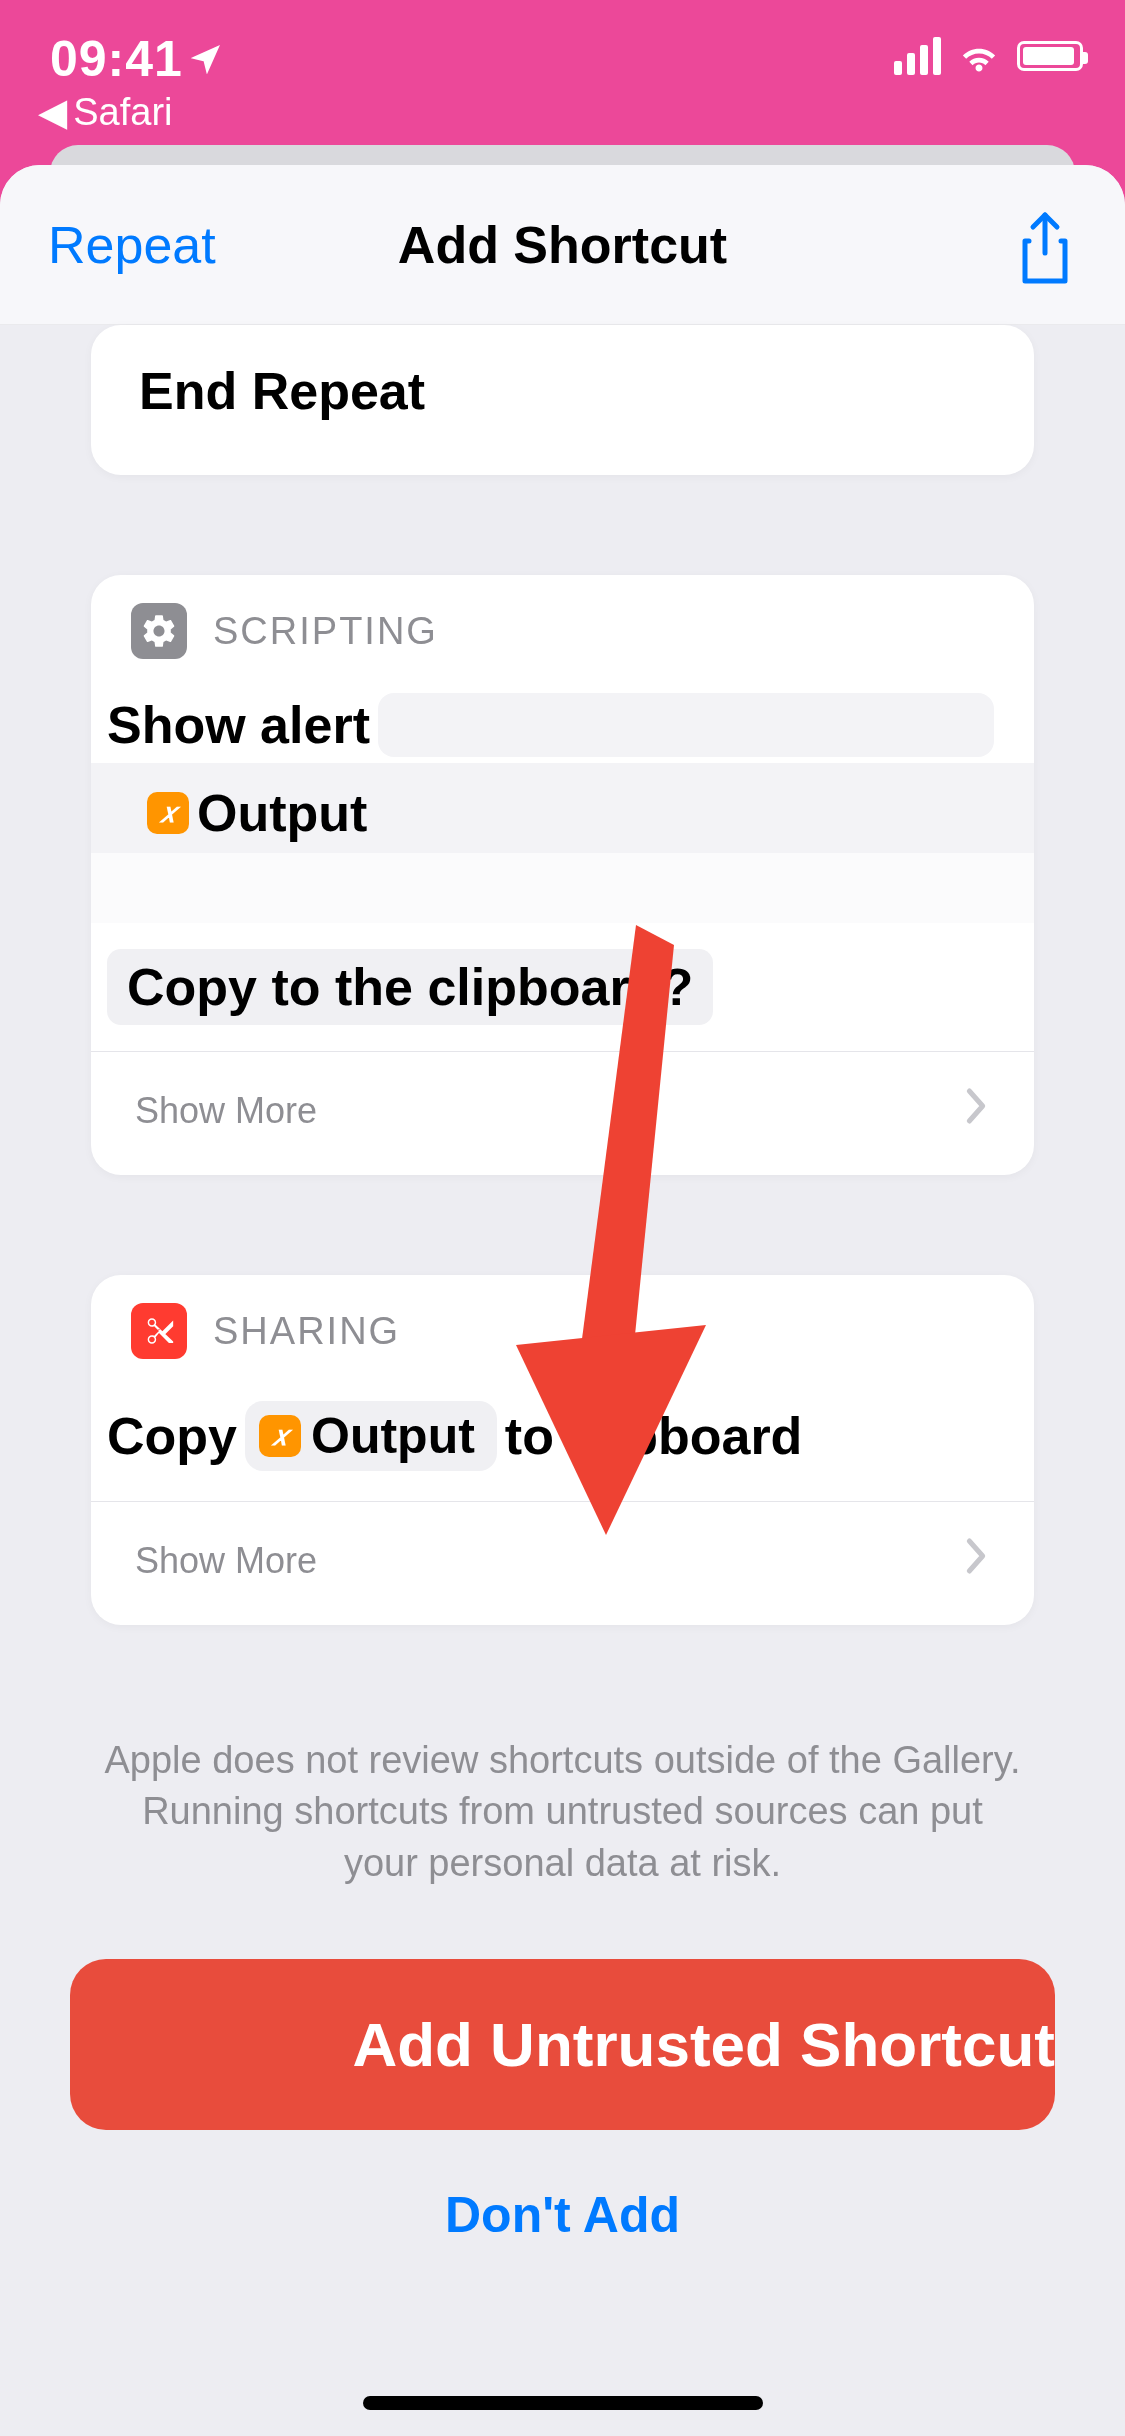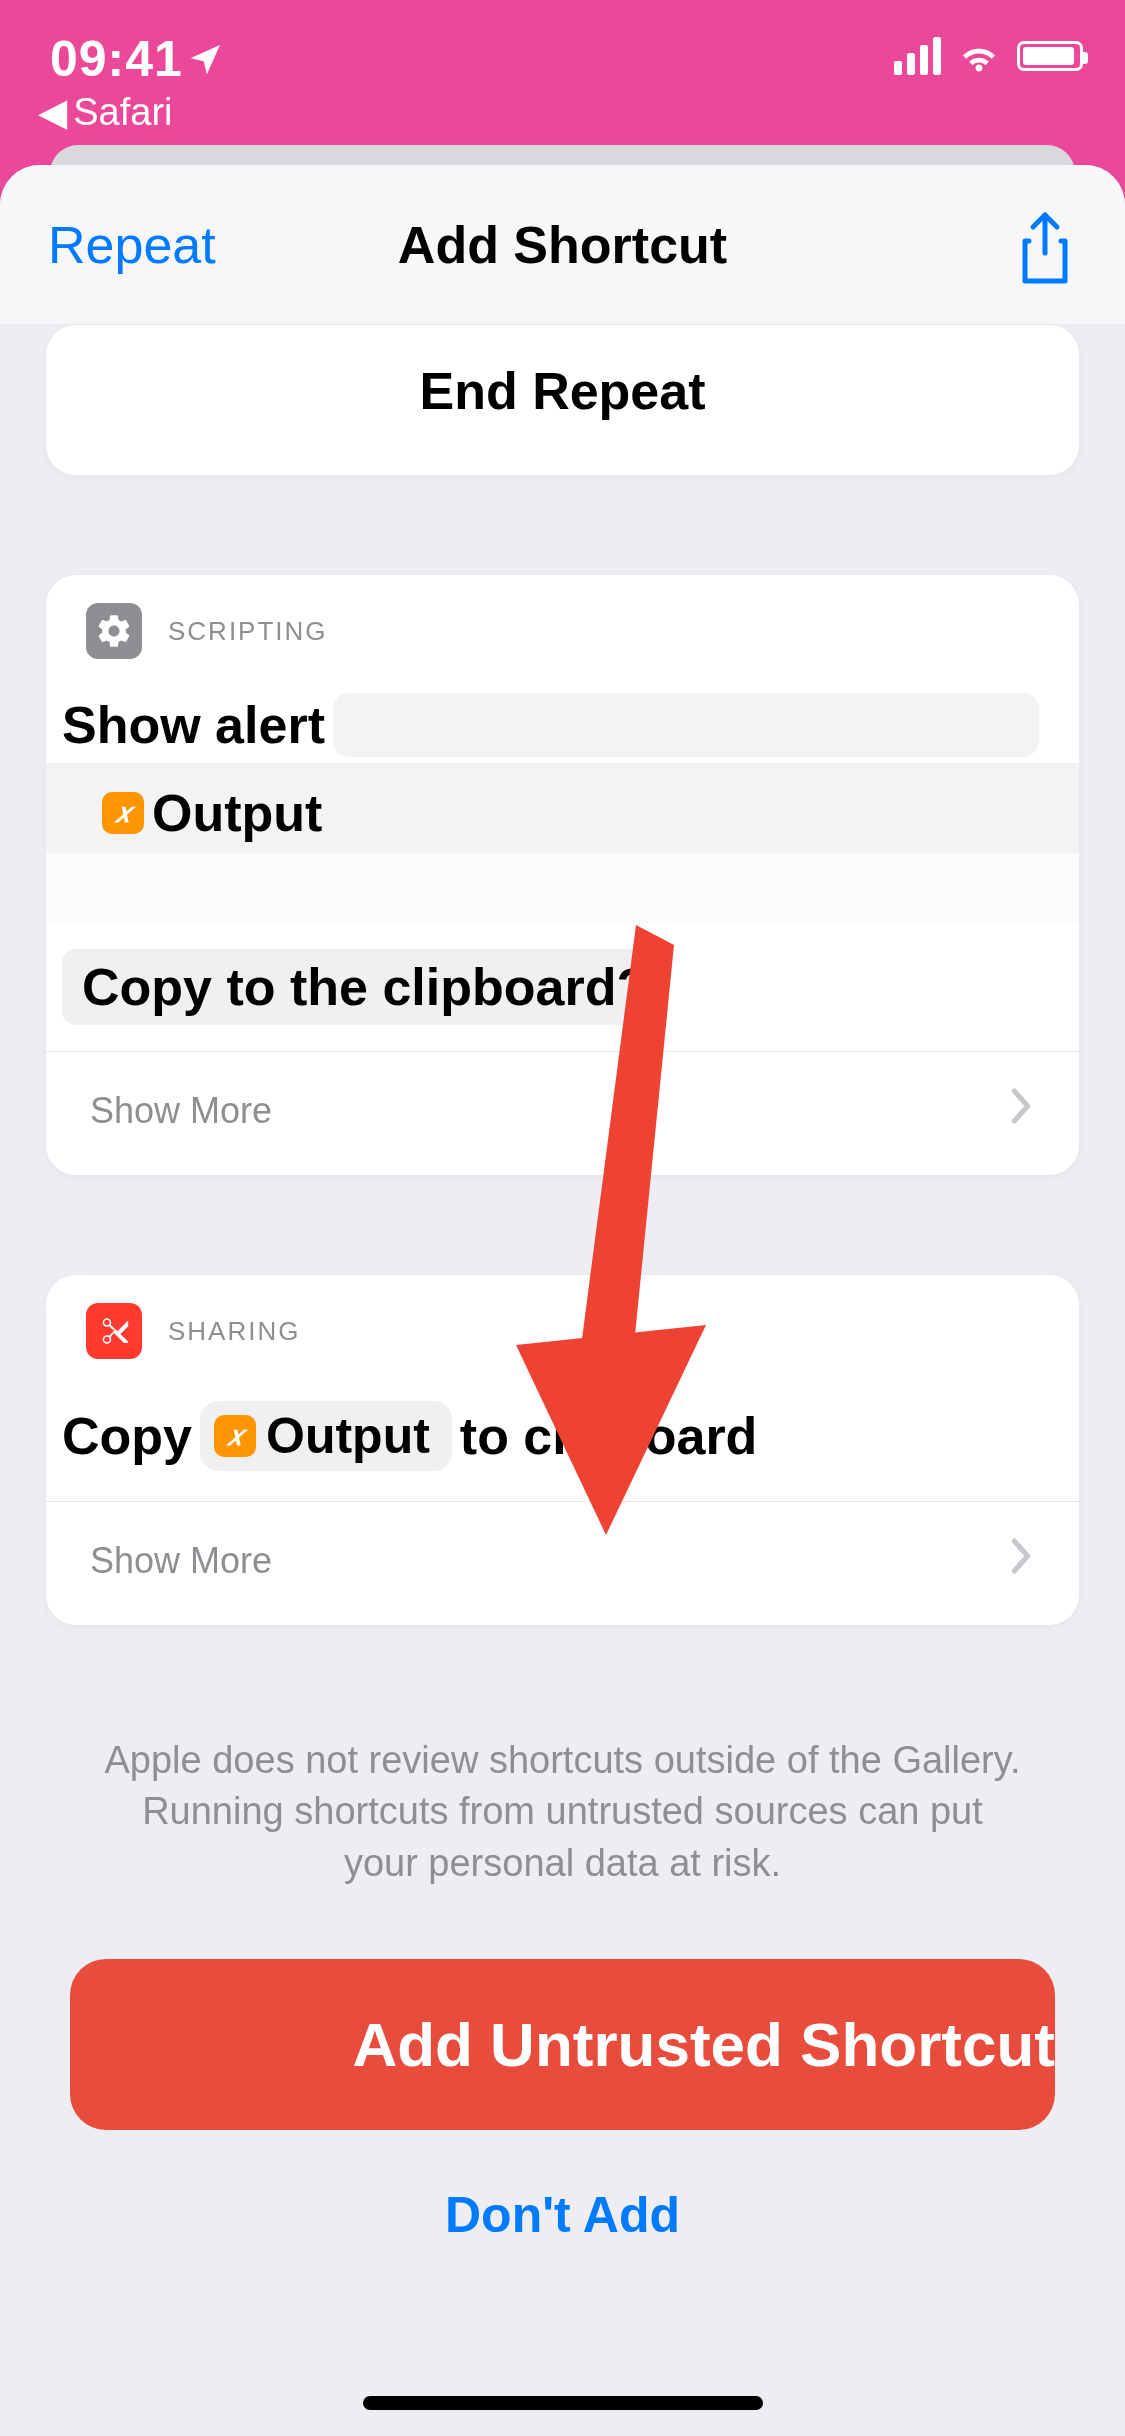--- a/index.html
+++ b/index.html
@@ -26,32 +26,32 @@
   .modal { position:absolute; top:165px; left:0; right:0; bottom:0; background:#ededf2; border-radius:40px 40px 0 0; overflow:hidden;}
   .modal-header { position:relative; height:160px; background:#f7f7fa; border-bottom:1px solid rgba(0,0,0,0.05); display:flex; align-items:center; justify-content:center;}
   .mh-cancel { position:absolute; left:48px; font-size:52px; color:#007aff; }
   .mh-title { font-size:52px; font-weight:600; color:#000; }
   .mh-share { position:absolute; right:50px; top:46px; }
 
   
   .content { position:absolute; top:160px; left:0; right:0; bottom:0; padding: 0 0 0 0;}
 
   
-  .card { background:#fff; border-radius:30px; margin: 0 46px; box-shadow: 0 2px 10px rgba(0,0,0,0.04); overflow:hidden;text-align:center;}
+  .card { background:#fff; border-radius:30px; margin: 0 91px; box-shadow: 0 2px 10px rgba(0,0,0,0.04); overflow:hidden;}
   .card-end { margin-top:0; padding: 36px 48px 54px 48px;}
   .end-label { font-size:52px; font-weight:700; color:#000;}
 
   .card-scripting { margin-top:100px; }
   .card-sharing { margin-top:100px; }
 
   .card-cat { display:flex; align-items:center; gap:26px; padding:28px 40px 30px 40px;}
   .cat-icon { width:56px; height:56px; border-radius:12px; display:flex; align-items:center; justify-content:center;}
   .cat-icon-gray { background:#8e8e93;}
   .cat-icon-red { background:#ff3b30;}
-  .cat-label { font-size:26px; font-weight:500; letter-spacing:2px; color:#8e8e93;}
+  .cat-label { font-size:38px; font-weight:500; letter-spacing:2px; color:#8e8e93;}
 
   .row { padding: 10px 40px 10px 16px; font-size:52px; color:#000; display:flex; align-items:center; flex-wrap:wrap; gap:8px;}
   .row-tall { padding-top:4px; padding-bottom:6px;}
   .bold { font-weight:700;}
   .pill { background:#f0f0f3; border-radius:18px; padding: 6px 22px 6px 14px; display:inline-flex; align-items:center; gap:10px; font-size:50px; font-weight:700;}
   .pill-flat { background:#f0f0f3; border-radius:14px; padding: 8px 20px; font-weight:700;}
   .var-chip { width:42px; height:42px; background:#ff9500; border-radius:10px; display:flex; align-items:center; justify-content:center; color:#fff; font-style:italic; font-size:28px; font-weight:700;}
   .gap-row { height:10px; background:#f3f3f6;}
   .gap-row-lg { height:70px; background:#fbfbfc;}
   .divider { height:1px; background:#e5e5ea; margin-left:0;}

